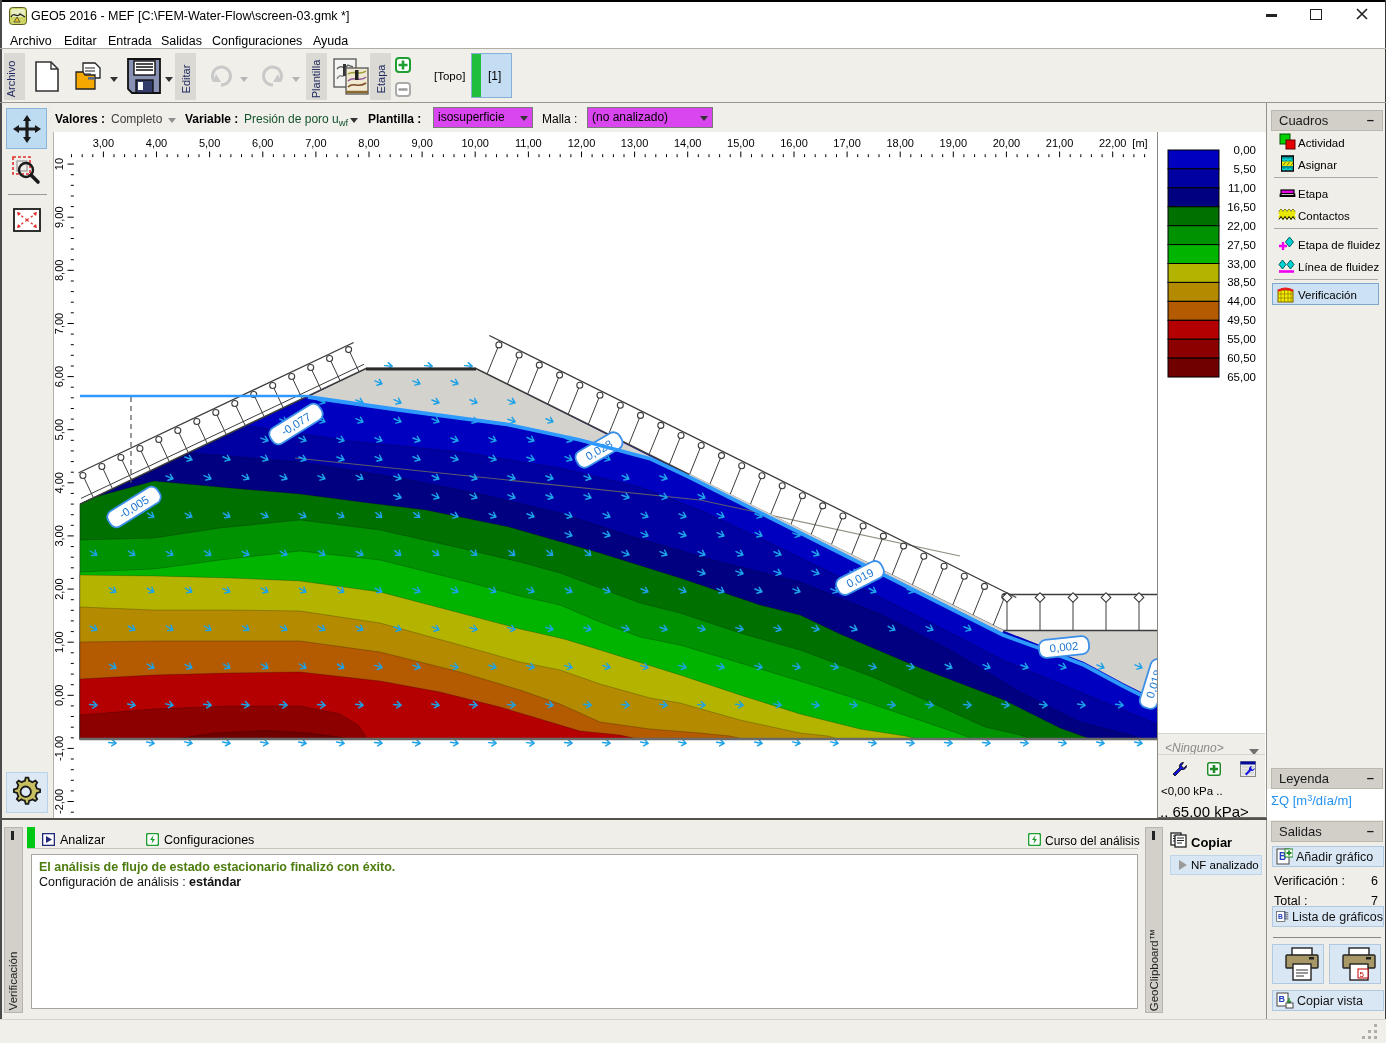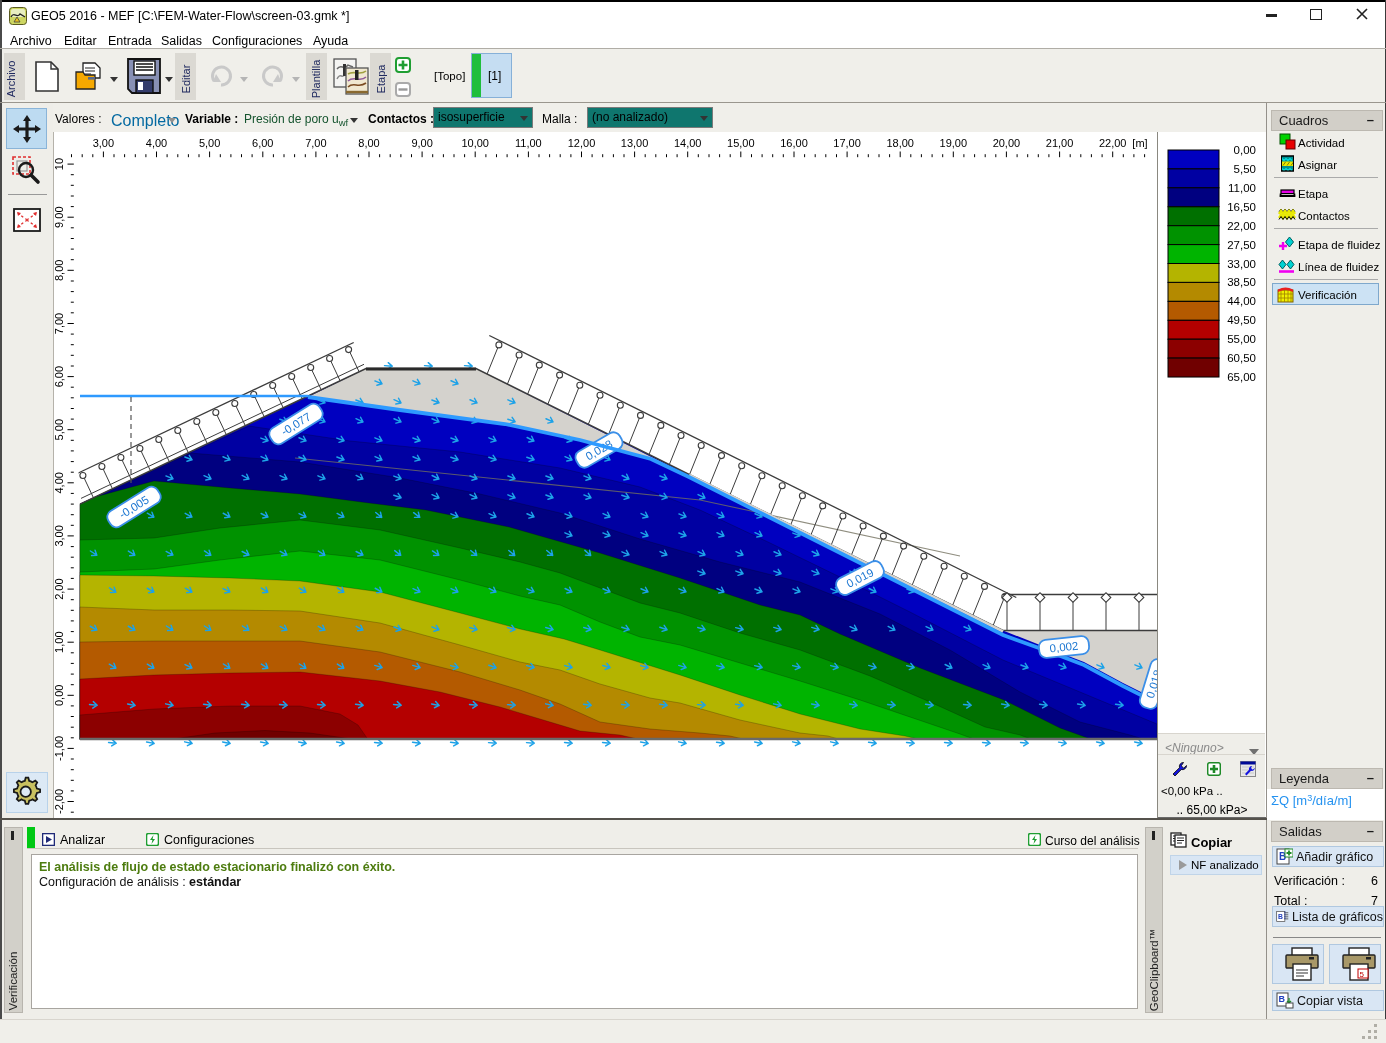--- a/index.html
+++ b/index.html
@@ -1,20 +1,20 @@
 <!DOCTYPE html>
 <html><head><meta charset="utf-8"><style>
 * { margin:0; padding:0; box-sizing:border-box; }
 html,body { width:1386px; height:1043px; font-family:"Liberation Sans", sans-serif; background:#f0efea; overflow:hidden; position:relative; }
 .abs { position:absolute; white-space:nowrap; }
 .vtext { position:absolute; white-space:nowrap; transform:rotate(-90deg); transform-origin:center; white-space:nowrap; }
 .hdr { position:absolute; left:1271px; width:112px; height:21px; background:#d2cfc8; border:1px solid #bcb8b0; font-size:13px; color:#1a1a1a; padding:2px 0 0 7px; white-space:nowrap; }
 .hdr .m { position:absolute; right:8px; top:1px; font-weight:bold; }
 .pbtn { position:absolute; background:#d9e6f4; border:1px solid #b0c8e0; font-size:12.5px; color:#111; display:flex; align-items:center; gap:3px; padding-left:3px; white-space:nowrap; }
-.combo { position:absolute; background:#0f766e; border:1px solid #7a7a7a; font-size:12px; padding:2px 4px; height:21px; white-space:nowrap; }
+.combo { position:absolute; background:#d946ef; border:1px solid #7a7a7a; font-size:12px; padding:2px 4px; height:21px; white-space:nowrap; }
 .combo:after { content:""; position:absolute; right:4px; top:8px; border:4px solid transparent; border-top:5px solid #333; }
 .darr { display:inline-block; width:0; height:0; border:4px solid transparent; border-top:5px solid #333; vertical-align:middle; }
 </style></head>
 <body>
 
 <div class="abs" style="left:0;top:0;width:1386px;height:2px;background:#000"></div>
 <div class="abs" style="left:0;top:0;width:1.5px;height:1043px;background:#4a4a4a"></div>
 <div class="abs" style="right:0;top:0;width:1px;height:1043px;background:#3a3a3a"></div>
 <div class="abs" style="left:0;bottom:0;width:1386px;height:1px;background:#3a3a3a"></div>
 
@@ -97,27 +97,27 @@
 <svg class="abs" style="left:395px;top:82px" width="16" height="15">
     <path d="M3.5,7.5 H12.5" stroke="#999" stroke-width="2.4"></path>
   </svg>
 <div class="abs" style="left:434px;top:70px;font-size:11.5px">[Topo]</div>
 <div class="abs" style="left:471px;top:53px;width:41px;height:45px;background:#c5ddf2;border:1px solid #86b0d8"></div>
 <div class="abs" style="left:472px;top:54px;width:9px;height:43px;background:#1fbe3c"></div>
 <div class="abs" style="left:488px;top:69px;font-size:12px">[1]</div>
 <div class="abs" style="left:0;top:102px;width:1386px;height:1px;background:#9a968e"></div>
 
 <div class="abs" style="left:2px;top:103px;width:1383px;height:29px;background:#f0efea"></div>
-<div class="abs" style="left:55px;top:112px;font-size:12px;font-weight:normal">Valores :</div>
-<div class="abs" style="left:111px;top:112px;font-size:16px;color:#0369a1">Completo</div>
+<div class="abs" style="left:55px;top:112px;font-size:12px;font-weight:bold">Valores :</div>
+<div class="abs" style="left:111px;top:112px;font-size:12px;color:#404040">Completo</div>
 <div class="abs" style="left:168px;top:113px"><span class="darr" style="border-top-color:#909090"></span></div>
 <div class="abs" style="left:185px;top:112px;font-size:12px;font-weight:bold">Variable :</div>
 <div class="abs" style="left:244px;top:112px;font-size:12px;color:#14532d">Presión de poro u<span style="font-size:9.5px;vertical-align:-3px">wf</span></div>
 <div class="abs" style="left:350px;top:113px"><span class="darr"></span></div>
-<div class="abs" style="left:368px;top:112px;font-size:12px;font-weight:bold">Contactos :</div>
+<div class="abs" style="left:368px;top:112px;font-size:12px;font-weight:bold">Plantilla :</div>
 <div class="combo" style="left:433px;top:107px;width:100px">isosuperficie</div>
 <div class="abs" style="left:542px;top:112px;font-size:12px;font-weight:normal">Malla :</div>
 <div class="combo" style="left:587px;top:107px;width:126px">(no analizado)</div>
 
 <div class="abs" style="left:2px;top:103px;width:51px;height:716px;background:#efeee9"></div>
 <div class="abs" style="left:6px;top:108px;width:41px;height:41px;background:#bddbf1;border:1px solid #8ab4d8"></div>
 <div class="abs" style="left:12px;top:114px"><svg width="30" height="30" viewBox="0 0 30 30" style="">
       <g stroke="#1a1a1a" stroke-width="3.2" fill="#1a1a1a">
         <path d="M15,6 V24 M6,15 H24" fill="none"></path>
         <path d="M15,1 L11,7 H19 Z M15,29 L11,23 H19 Z M1,15 L7,11 V19 Z M29,15 L23,11 V19 Z" stroke-width="0"></path>
@@ -1077,21 +1077,21 @@
       <rect x="0.7" y="0.7" width="12.6" height="12.6" rx="2" fill="#fff" stroke="#1f8a28" stroke-width="1.5"></rect>
       <path d="M7,3 V11 M3,7 H11" stroke="#1f8a28" stroke-width="2.6"></path>
     </svg></div>
 <div class="abs" style="left:1240px;top:761px"><svg width="16" height="16" viewBox="0 0 16 16" style="">
       <rect x="0.5" y="0.5" width="15" height="15" fill="#e8e8e8" stroke="#888"></rect>
       <rect x="0.5" y="0.5" width="15" height="3" fill="#000a96"></rect>
       <path d="M2,6 l12,0 M2,9 l12,0 M2,12 l12,0" stroke="#bbb" stroke-width="0.7"></path>
       <path d="M12,5 a3,3 0 0 0 -3,3.8 L5,13 l1.5,1.5 4.5,-4.7 a3,3 0 0 0 3.8,-3 l-2,2 -1.8,-1.8 Z" fill="#1414e0"></path>
     </svg></div>
 <div class="abs" style="left:1161px;top:785px;font-size:11.5px">&lt;0,00 kPa ..</div>
-<div class="abs" style="left:1160px;top:803px;width:104px;text-align:center;font-size:12px">.. 65,00 kPa&gt;</div>
+<div class="abs" style="left:1160px;top:803px;width:104px;text-align:left;font-size:15px">.. 65,00 kPa&gt;</div>
 <div class="abs" style="left:1158px;top:817px;width:108px;height:2px;background:#6a6a6a"></div>
 
 <div class="abs" style="left:1266px;top:103px;width:1px;height:916px;background:#94908a"></div>
 <div class="abs" style="left:1267px;top:103px;width:117px;height:916px;background:#efeee9"></div>
 <div class="hdr" style="top:110px">Cuadros<span class="m">–</span></div>
 <div class="abs" style="left:1279px;top:133px"><svg width="17" height="17" viewBox="0 0 17 17" style="">
       <rect x="1" y="1" width="10" height="10" fill="#00d200" stroke="#005000"></rect>
       <rect x="7" y="7" width="9" height="9" fill="#e80000" stroke="#600000"></rect>
     </svg></div>
 <div class="abs" style="left:1298px;top:137px;font-size:11.5px">Actividad</div>

